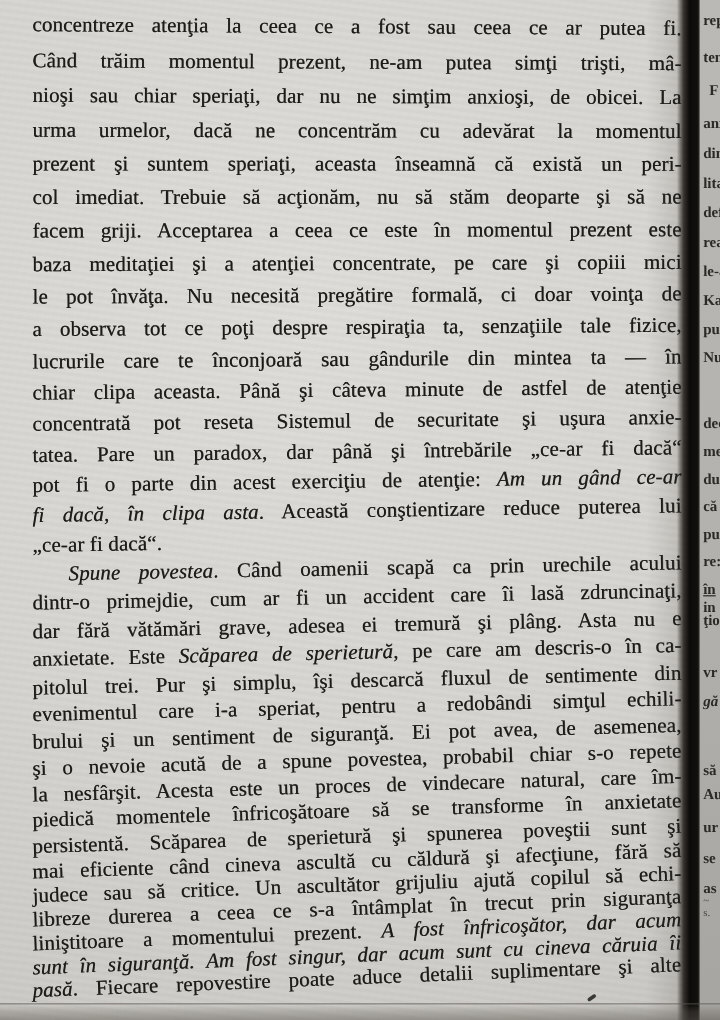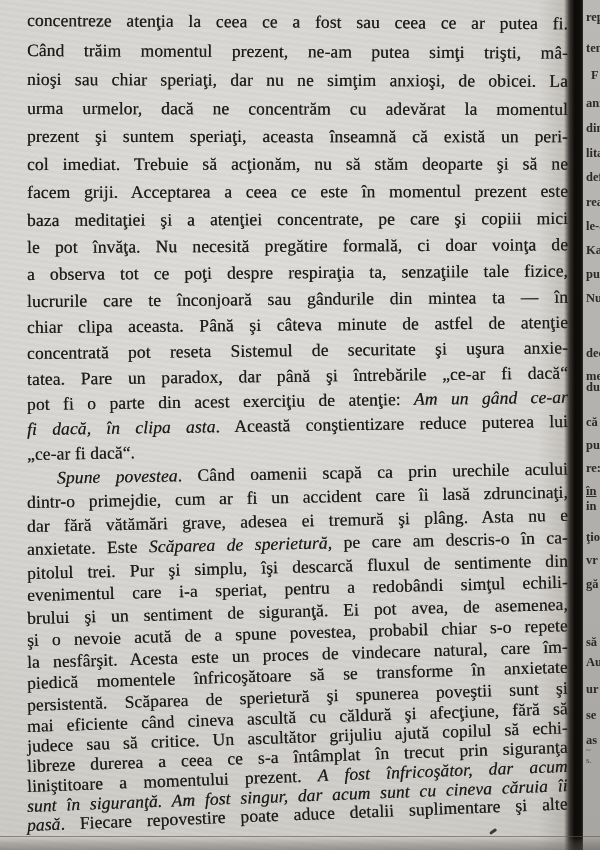--- a/index.html
+++ b/index.html
@@ -104,29 +104,29 @@
       <div class="frag" style="top: 121px;">din</div>
       <div class="frag" style="top: 146px;">lita</div>
       <div class="frag" style="top: 170px;">def</div>
       <div class="frag" style="top: 195px;">rea</div>
       <div class="frag" style="top: 219px;">le-a</div>
       <div class="frag" style="top: 243px;">Kat</div>
       <div class="frag" style="top: 267px;">pu</div>
       <div class="frag" style="top: 291px;">Nu</div>
       <div class="frag" style="top: 346px;">dec</div>
       <div class="frag" style="top: 369px;">me</div>
-      <div class="frag" style="top: 380px;">du</div>
+      <div class="frag" style="top: 392px;">du</div>
       <div class="frag" style="top: 415px;">că</div>
       <div class="frag" style="top: 438px;">pu</div>
       <div class="frag" style="top: 461px;">re:</div>
       <div class="frag" style="top: 484px; text-decoration: underline;">în</div>
       <div class="frag" style="top: 499px;">in</div>
-      <div class="frag" style="top: 530px;">ţio</div>
+      <div class="frag" style="top: 510px;">ţio</div>
       <div class="frag" style="top: 553px; font-family: Liberation Serif, serif;">vr</div>
-      <div class="frag" style="top: 577px;">gă</div>
+      <div class="frag" style="top: 577px; font-style: italic;">gă</div>
       <div class="frag" style="top: 603px; margin-top: 32px;">să</div>
       <div class="frag" style="top: 655px;">Au</div>
       <div class="frag" style="top: 682px;">ur</div>
       <div class="frag" style="top: 708px;">se</div>
       <div class="frag" style="top: 733px; font-family: Liberation Serif, serif;">as</div>
       <div class="frag small" style="top: 745px;">~</div>
       <div class="frag small" style="top: 755px;">s.</div>
     </div>
   <div class="bottom-shade"></div>
 </div>

